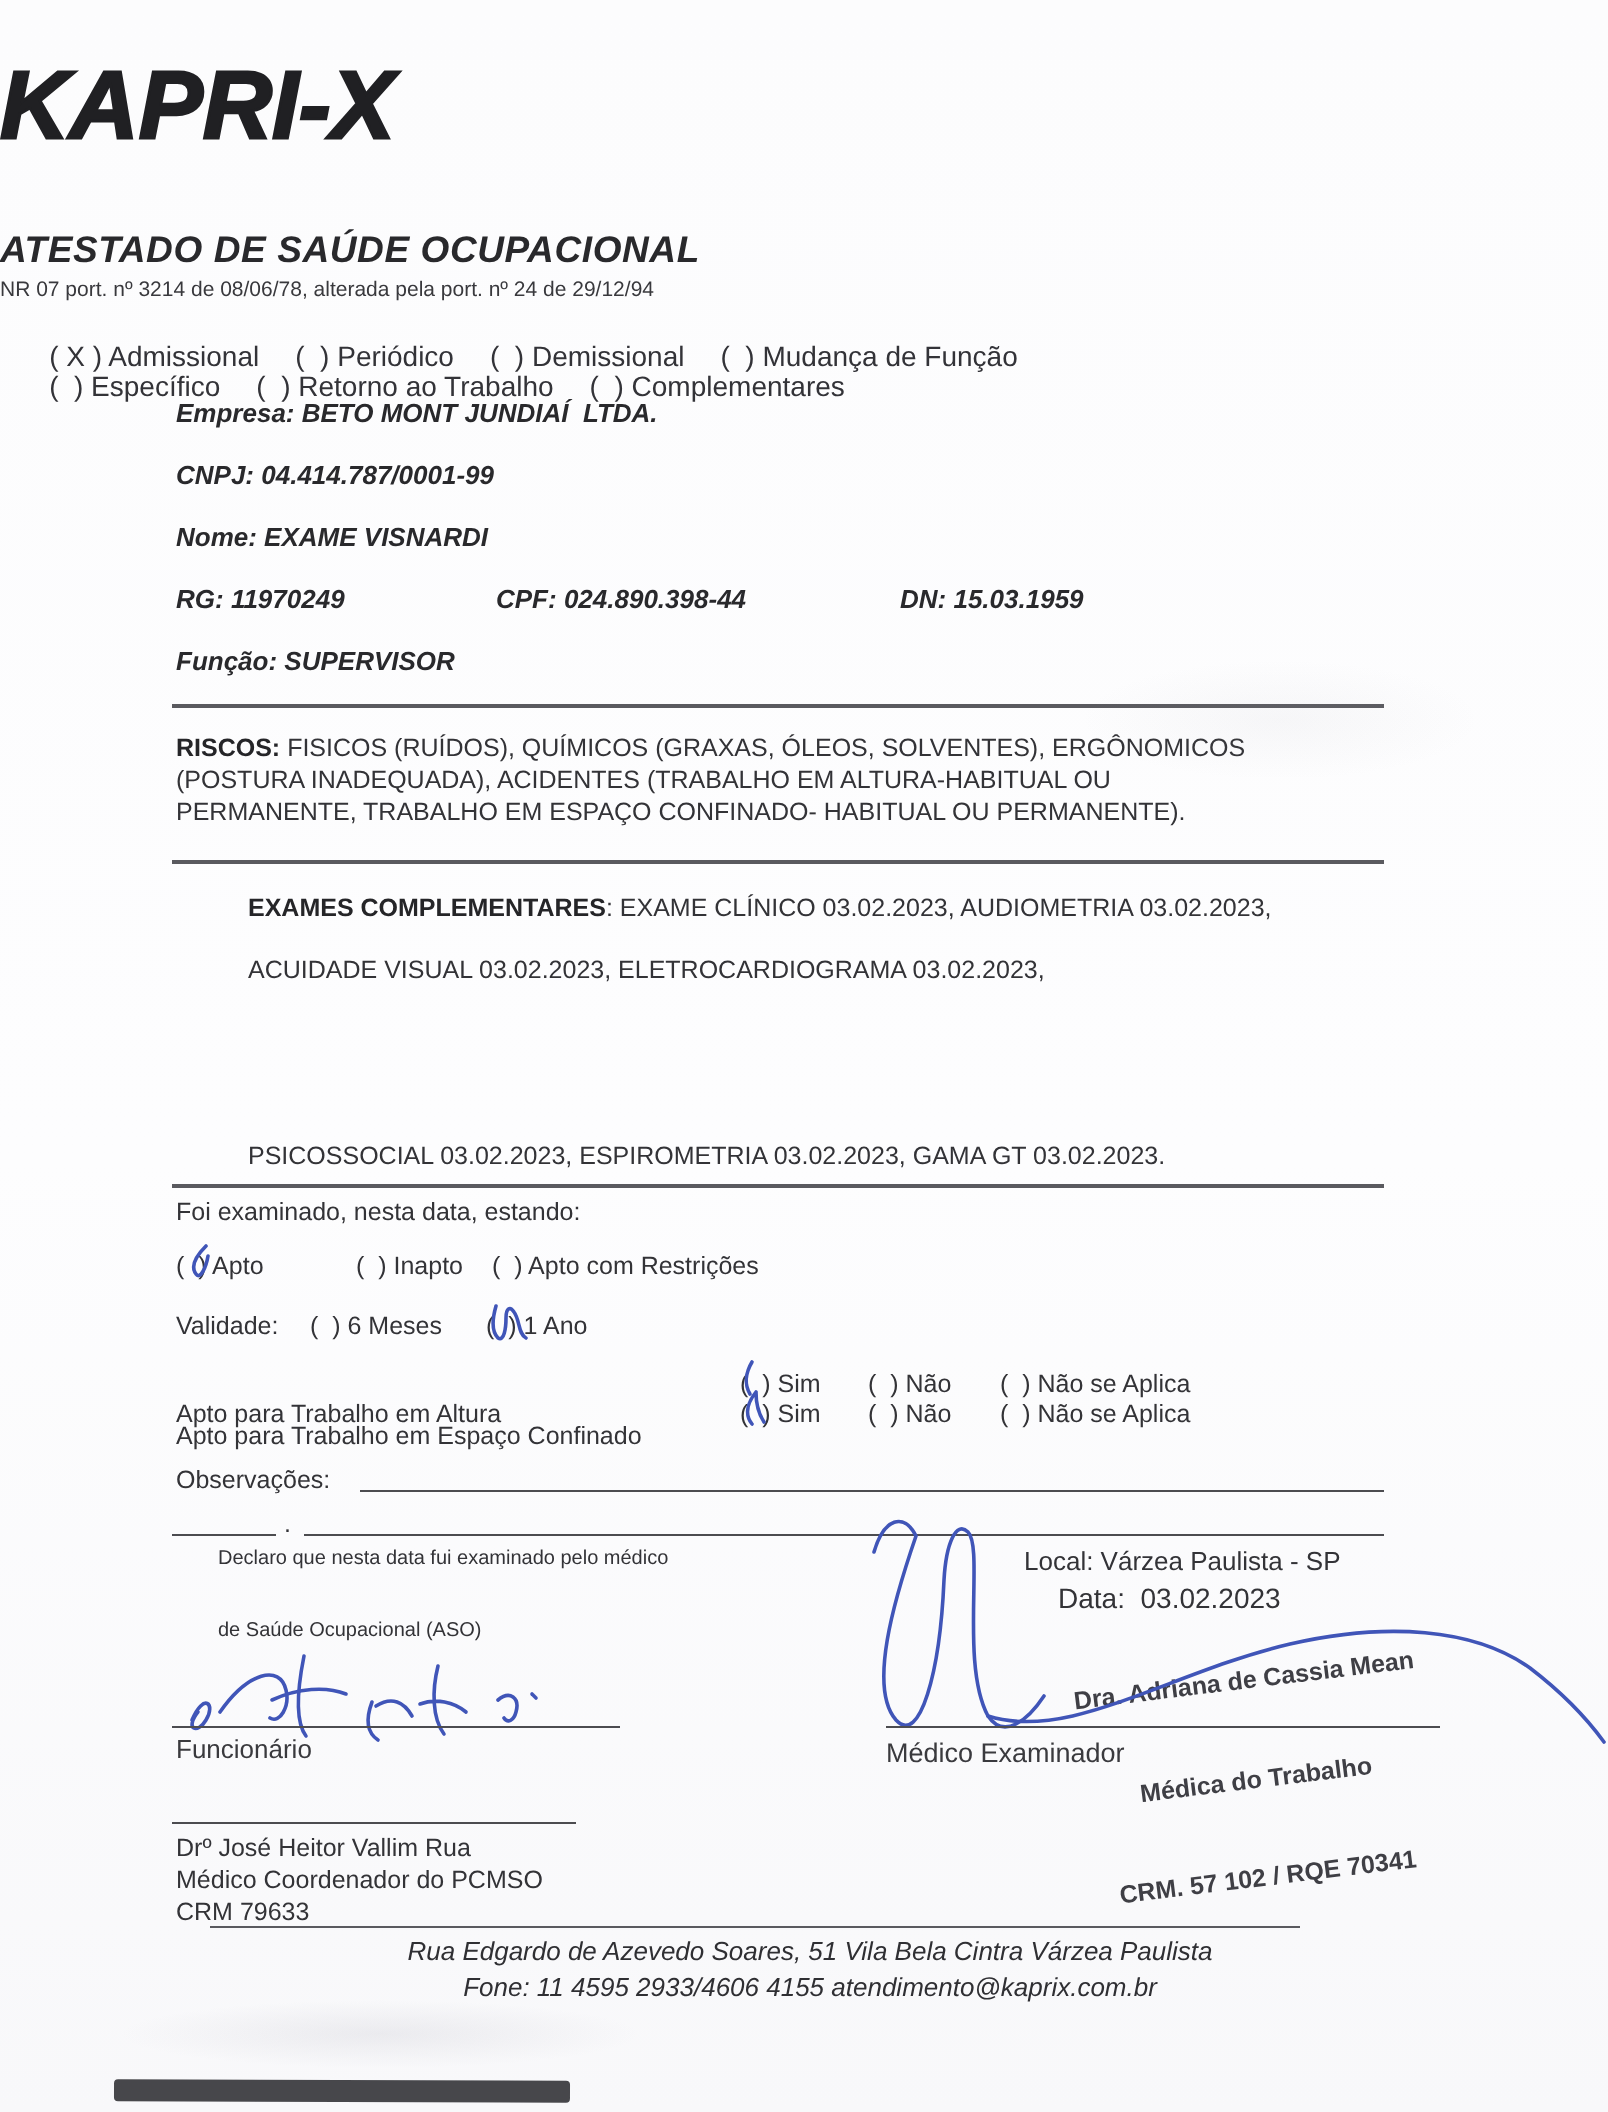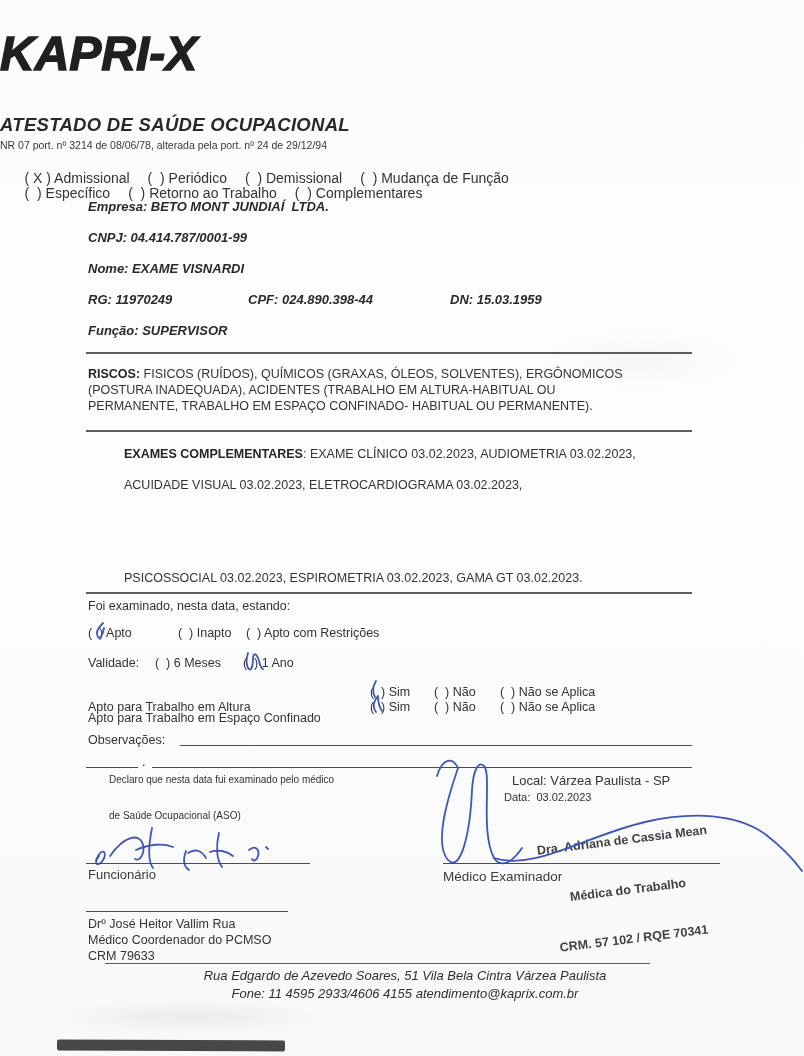--- a/index.html
+++ b/index.html
@@ -113,21 +113,21 @@
   <div class="abs body-t" style="top:733px;left:88px">Observações:</div>
   <div class="obsline" style="top:745px;left:180px;width:512px"></div>
   <div class="obsline" style="top:767px;left:86px;width:52px"></div>
   <div class="abs body-t" style="top:755px;left:142px">.</div>
   <div class="obsline" style="top:767px;left:152px;width:540px"></div>
 
   <div class="abs decl" style="top:771px">Declaro que nesta data fui examinado pelo médico</div>
   <div class="abs decl" style="top:807px">de Saúde Ocupacional (ASO)</div>
 
   <div class="abs body-t" style="top:773px;left:512px;font-size:13px">Local: Várzea Paulista - SP</div>
-  <div class="abs body-t" style="top:791px;left:504px;font-size:11px">Data:  03.02.2023</div>
+  <div class="abs body-t" style="top:791px;left:529px;font-size:14px">Data:  03.02.2023</div>
 
   <div class="abs stamp">
     <div>Dra. Adriana de Cassia Mean</div>
     <div>Médica do Trabalho</div>
     <div>CRM. 57 102 / RQE 70341</div>
   </div>
 
   <svg class="pen" style="left:86px;top:820px" width="250" height="55">
     <path d="M10,40 c6,-14 12,-8 7,0 c-4,7 -11,5 -4,-4"></path>
     <path d="M24,36 c14,-20 30,-24 33,-11 c2,8 -3,17 -8,14"></path>

